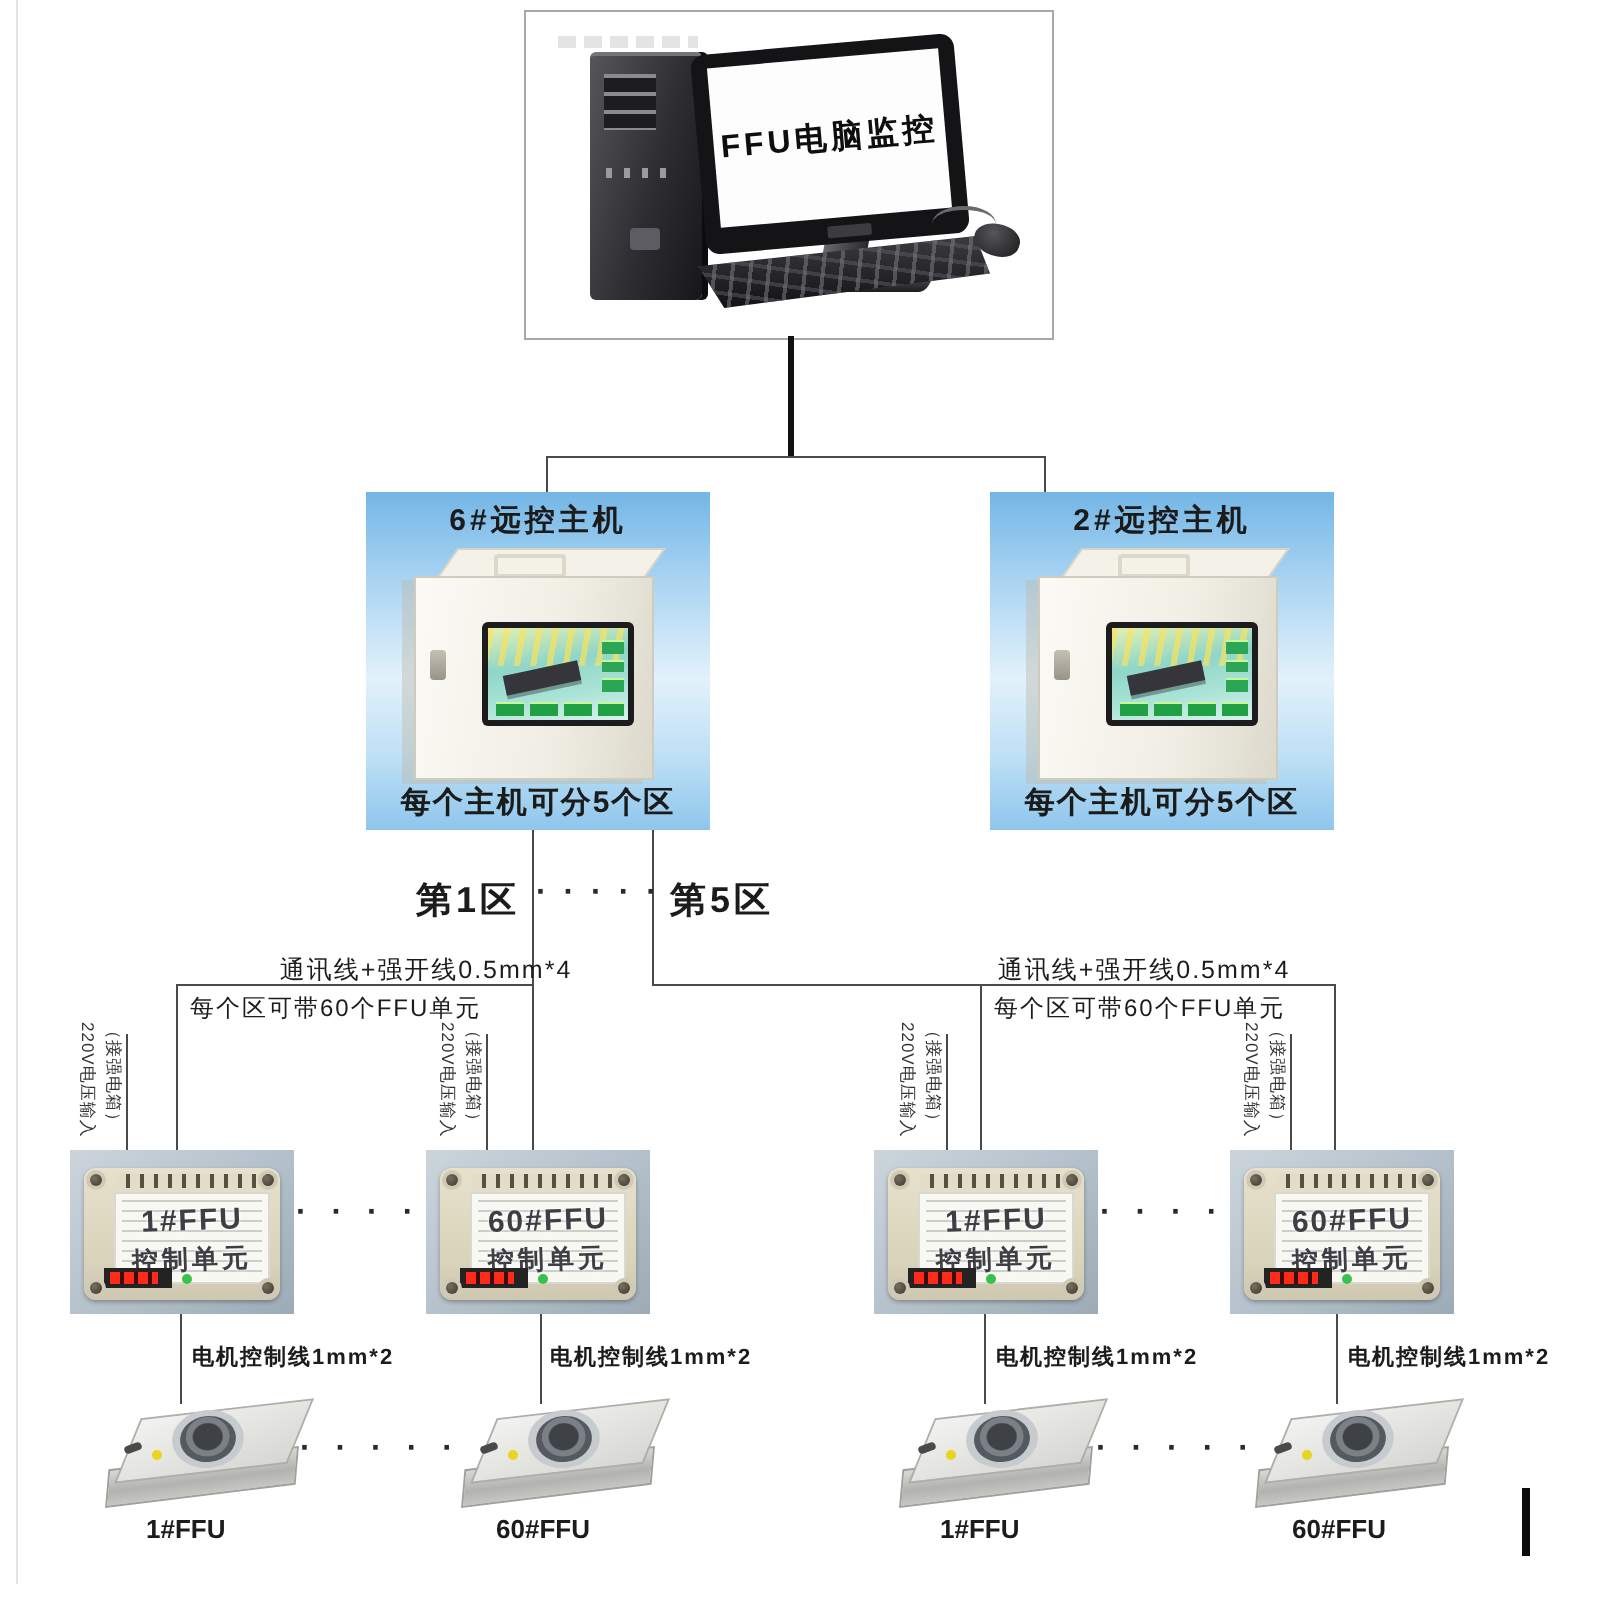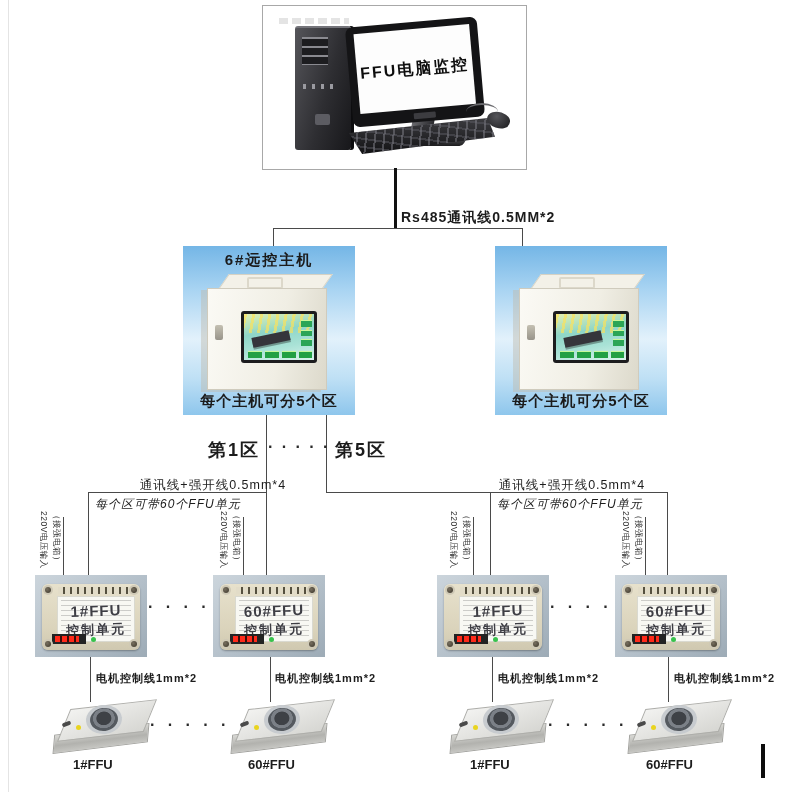--- a/index.html
+++ b/index.html
@@ -8,21 +8,21 @@
 
   .line  { position:absolute; background:#4a4a4a; }
   .vline { width:1px; }
   .hline { height:1px; }
   .trunk { width:3px; background:#111; }
 
   .lbl { position:absolute; color:#1c1c1c; white-space:nowrap; }
   .lbl-bus  { font-size:14px; font-weight:bold; letter-spacing:1px; }
   .lbl-zone { font-size:18px; font-weight:bold; letter-spacing:2px; }
   .lbl-comm { font-size:12.5px; letter-spacing:1px; }
-  .lbl-cap  { font-size:12px; letter-spacing:1px;font-style:italic; }
+  .lbl-cap  { font-size:12px; letter-spacing:1px; }
   .lbl-motor{ font-size:11px; letter-spacing:1px;font-weight:bold; }
   .lbl-ffu  { font-size:13px; font-weight:bold; }
   .dots     { position:absolute; font-size:16px; font-weight:bold; color:#2a2a2a; letter-spacing:4px; white-space:nowrap; }
 
   
   .comp-box { position:absolute; left:262px; top:5px; width:263px; height:163px;
               border:1px solid #a8a8a8; background:#fff; }
   .watermark { position:absolute; left:16px; top:12px; width:70px; height:6px; opacity:.5;
                background:repeating-linear-gradient(90deg,#c9c9c9 0 9px,transparent 9px 13px); }
   .tower { position:absolute; left:32px; top:20px; width:56px; height:122px; border-radius:3px;
@@ -156,21 +156,20 @@
         <span>FFU电脑监控</span>
       </div>
       <div class="chin"></div>
     </div>
     <div class="keyboard"></div>
     <div class="mcable"></div>
     <div class="mouse"></div>
   </div>
 
   <div class="line trunk" style="left:394px; top:168px; height:61px;"></div>
-  <div class="lbl lbl-bus" style="left:401px; top:209px;">Rs485通讯线0.5MM*2</div>
   <div class="line hline" style="left:273px; top:228px; width:250px;"></div>
   <div class="line vline" style="left:273px; top:228px; height:18px;"></div>
   <div class="line vline" style="left:522px; top:228px; height:18px;"></div>
 
   <div class="host" style="left:183px;">
     <div class="title">6#远控主机</div>
     <div class="cab">
       <div class="lid"></div>
       <div class="handle"></div>
       <div class="body">
@@ -191,20 +190,21 @@
                 <i></i>
               </div>
           </div>
         </div>
       </div>
     </div>
     <div class="note">每个主机可分5个区</div>
   </div>
 
   <div class="host" style="left:495px;">
+    <div class="title">2#远控主机</div>
     <div class="cab">
       <div class="lid"></div>
       <div class="handle"></div>
       <div class="body">
         <div class="lock"></div>
         <div class="scr">
           <div class="img">
             <div class="rays"></div>
             <div class="slab"></div>
             <div class="btncol">

